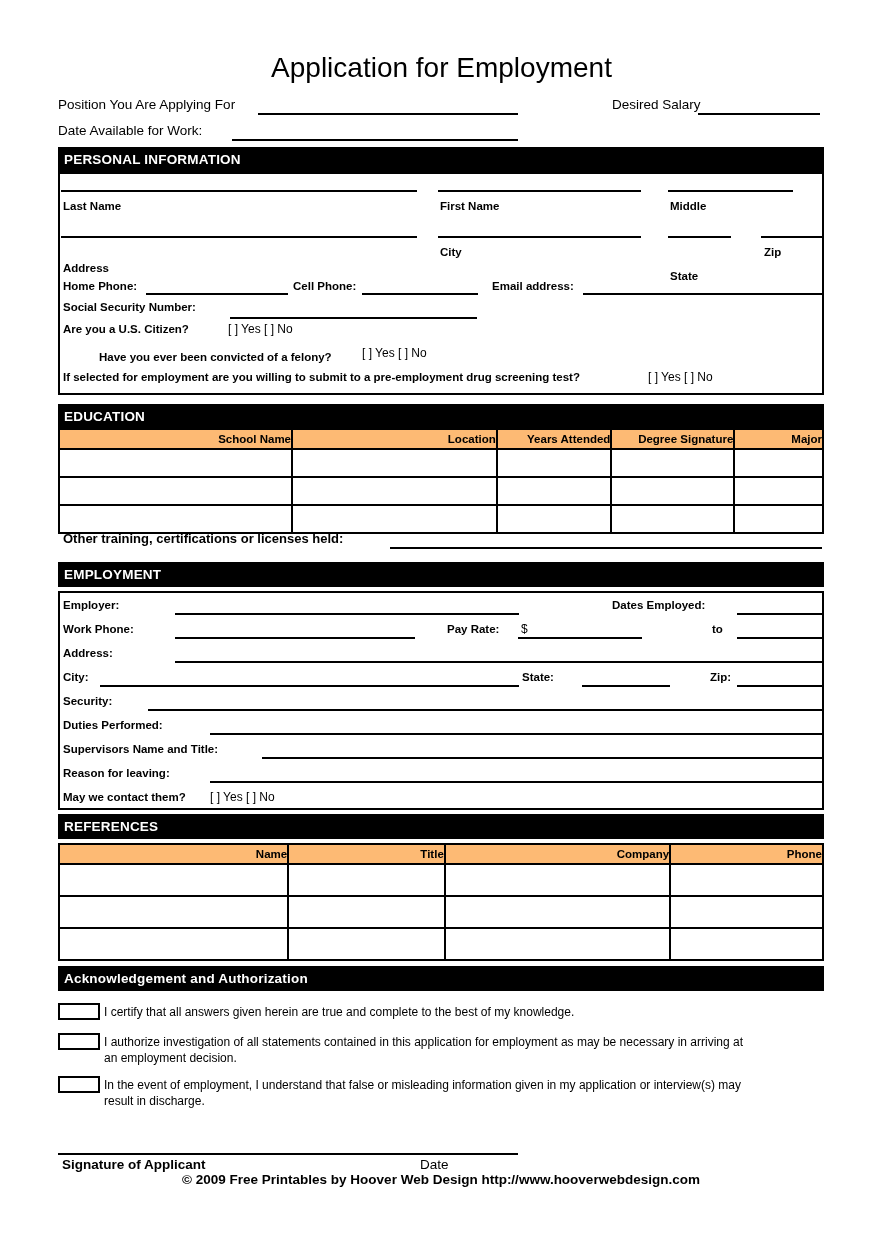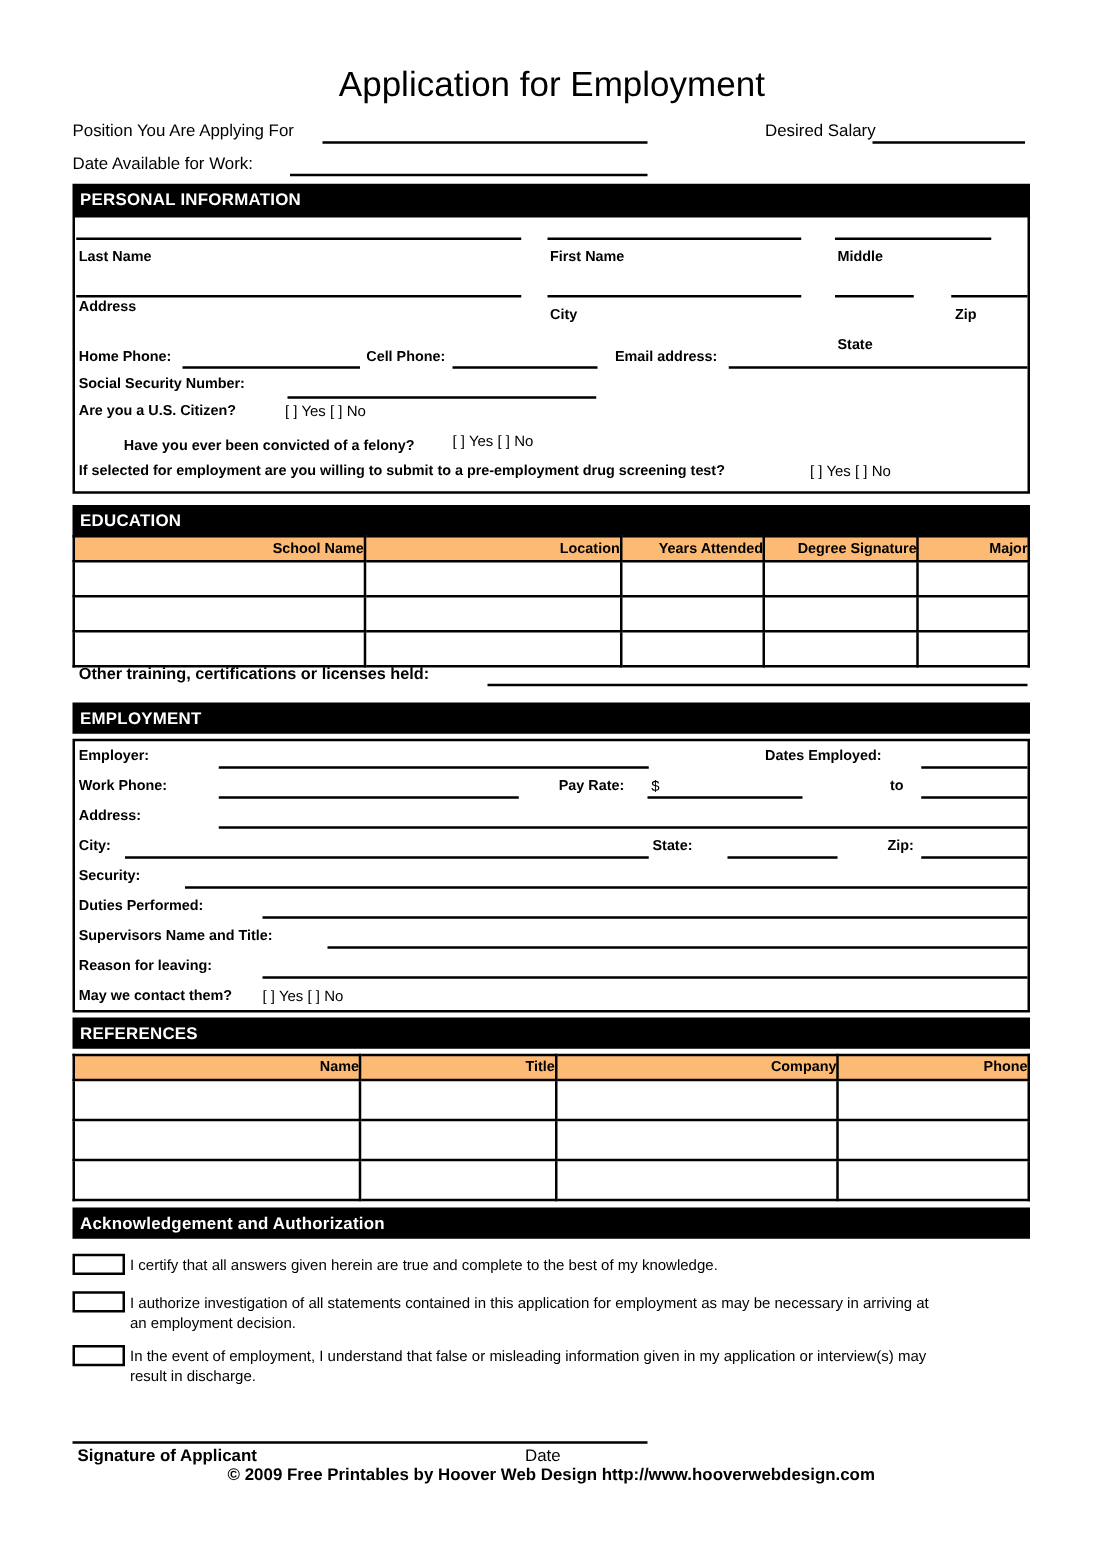--- a/index.html
+++ b/index.html
@@ -68,21 +68,21 @@
   <div class="hl" style="left:438px; top:190px; width:203px;"></div>
   <div class="hl" style="left:668px; top:190px; width:125px;"></div>
   <span class="abs b11" style="left:63px;  top:200px;">Last Name</span>
   <span class="abs b11" style="left:440px; top:200px;">First Name</span>
   <span class="abs b11" style="left:670px; top:200px;">Middle</span>
 
   <div class="hl" style="left:61px;  top:236px; width:356px;"></div>
   <div class="hl" style="left:438px; top:236px; width:203px;"></div>
   <div class="hl" style="left:668px; top:236px; width:63px;"></div>
   <div class="hl" style="left:761px; top:236px; width:61px;"></div>
-  <span class="abs b11" style="left:63px;  top:240px;text-align:center;">Address</span>
+  <span class="abs b11" style="left:63px;  top:262px;text-align:center;">Address</span>
   <span class="abs b11" style="left:440px; top:246px;">City</span>
   <span class="abs b11" style="left:670px; top:246px;margin-top:24px;">State</span>
   <span class="abs b11" style="left:764px; top:246px;">Zip</span>
 
   <span class="abs b11" style="left:63px;  top:280px;">Home Phone:</span>
   <div class="hl" style="left:146px; top:293px; width:142px;"></div>
   <span class="abs b11" style="left:293px; top:280px;">Cell Phone:</span>
   <div class="hl" style="left:362px; top:293px; width:116px;"></div>
   <span class="abs b11" style="left:492px; top:280px;">Email address:</span>
   <div class="hl" style="left:583px; top:293px; width:239px;"></div>

